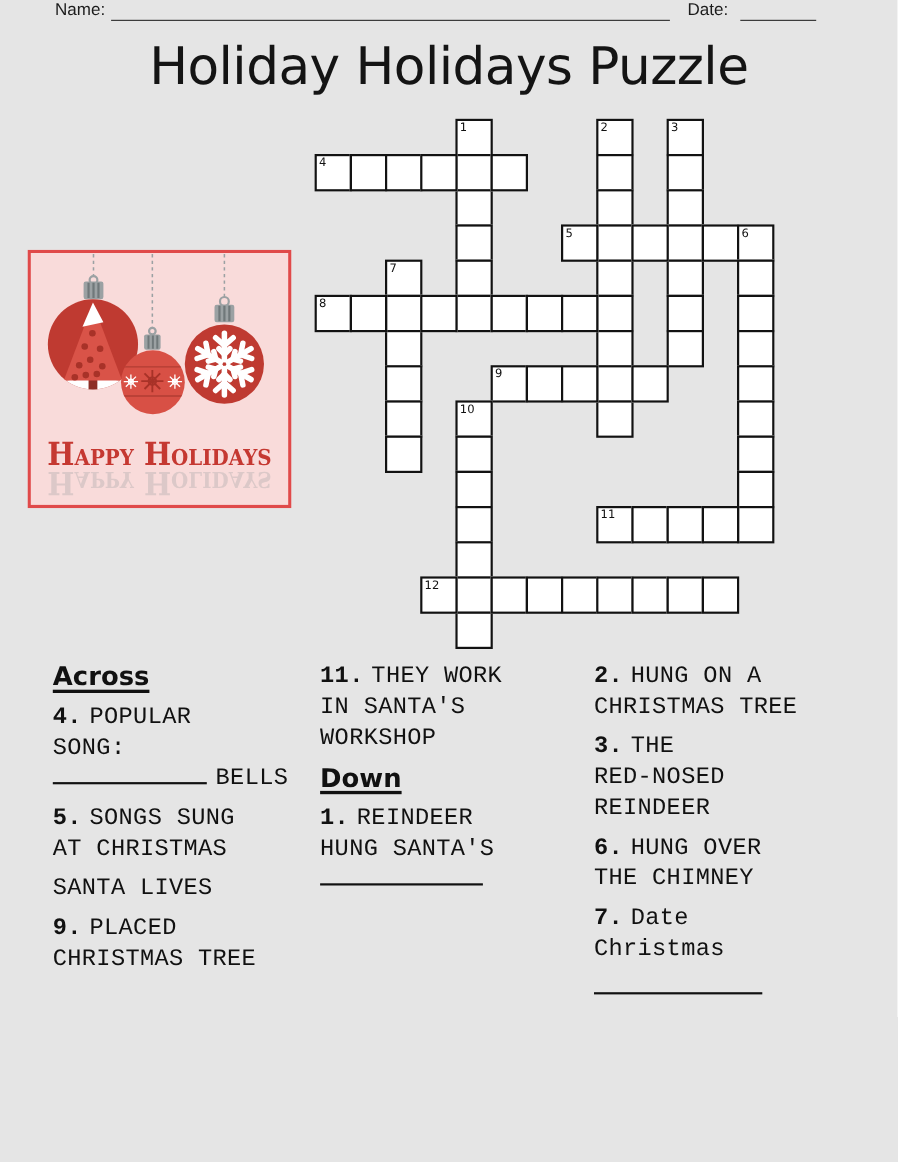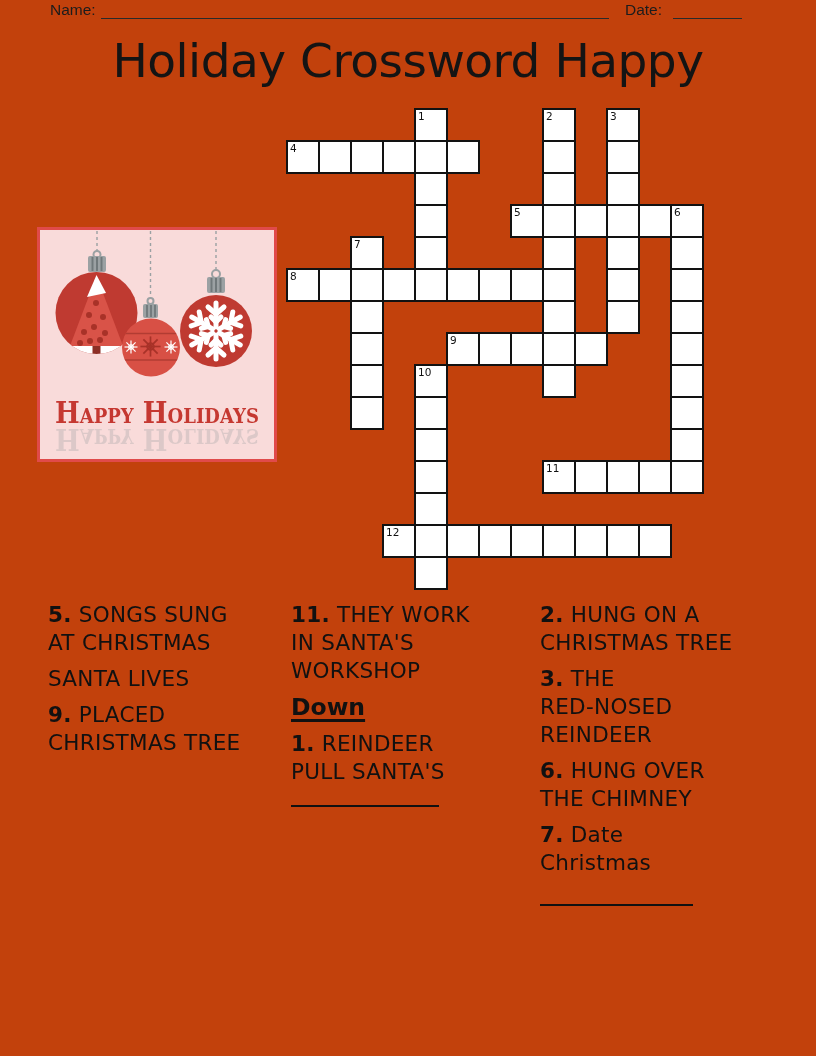--- a/index.html
+++ b/index.html
@@ -1,64 +1,64 @@
 <!DOCTYPE html>
 <html><head>
 <meta charset="utf-8">
 <style>
   html,body{margin:0;padding:0;background:#fff;}
-  .page{position:relative;width:816px;height:1056px;background:#c2410c;overflow:hidden;
+  .page{position:relative;width:816px;height:1056px;background:#e5e5e5;overflow:hidden;
         font-family:"DejaVu Sans",sans-serif;color:#111;}
 
   
   .hdr-label{position:absolute;top:1px;font-family:"Liberation Sans",sans-serif;
              font-size:15.5px;color:#1c1c1c;}
   .hdr-line{position:absolute;top:2px;height:16px;border-bottom:1.7px solid #2a2a2a;}
 
   
   .title{position:absolute;top:33px;left:0;width:100%;margin:0;text-align:center;
          font-size:47px;font-weight:400;letter-spacing:-0.5px;color:#141414;}
 
   
   .grid{position:absolute;left:286px;top:108px;width:420px;height:484px;}
   .cell{position:absolute;width:34px;height:34px;box-sizing:border-box;
         border:2.2px solid #121212;background:#fff;}
   .cellnum{position:absolute;top:0;left:2px;font-size:10.5px;line-height:12px;color:#111;}
 
   
-  .holiday{position:absolute;left:37px;top:227px;width:240px;height:235px;}
+  .holiday{position:absolute;left:25px;top:227px;width:240px;height:235px;}
   .holiday svg{display:block;}
   .caption-text{font-family:"DejaVu Serif",serif;font-weight:700;font-variant:small-caps;
                 font-size:29px;}
 
   
   .clues{position:absolute;left:0;top:601px;width:816px;}
   .clue-col{position:absolute;top:0;}
   .clue-col-0{left:48px;width:242px;}
   .clue-col-1{left:291px;width:246px;}
   .clue-col-2{left:540px;width:262px;}
   .clue-header{font-size:23.5px;font-weight:700;line-height:28px;margin-bottom:9px;
                text-decoration:underline;text-decoration-thickness:2.5px;text-underline-offset:4px;}
   .clue{margin-bottom:8px;}
-  .clue-line{font-size:21.5px;line-height:28px;letter-spacing:0.3px;white-space:nowrap;}
+  .clue-line{font-size:21.5px;line-height:28px;letter-spacing:0.3px;white-space:nowrap;font-family:Liberation Mono, monospace;}
   .clue-num{font-weight:700;margin-right:7px;}
   .blank{display:inline-block;border-bottom:2px solid #111;}
   .blank + span{margin-left:8px;}
 </style>
 </head>
 <body>
 
 <div class="page">
 
   <span class="hdr-label" style="left:50px">Name:</span>
   <span class="hdr-line" style="left:101px;width:508px"></span>
   <span class="hdr-label" style="left:625px">Date:</span>
   <span class="hdr-line" style="left:673px;width:69px"></span>
 
-  <h1 class="title">Holiday Crossword Happy</h1>
+  <h1 class="title">Holiday Holidays Puzzle</h1>
 
   <div class="grid">
       <div class="cell" style="left: 128px; top: 0px;">
         <span class="cellnum">1</span>
       </div>
       <div class="cell" style="left: 128px; top: 32px;"></div>
       <div class="cell" style="left: 128px; top: 64px;"></div>
       <div class="cell" style="left: 128px; top: 96px;"></div>
       <div class="cell" style="left: 128px; top: 128px;"></div>
       <div class="cell" style="left: 128px; top: 160px;"></div>
@@ -247,20 +247,26 @@
         </g>
       </g>
 
       <text class="caption-text" x="120" y="196" text-anchor="middle" textLength="204" lengthAdjust="spacingAndGlyphs" fill="#c53831">Happy Holidays</text>
       <text class="caption-text" x="120" y="196" text-anchor="middle" textLength="204" lengthAdjust="spacingAndGlyphs" transform="translate(0,398) scale(1,-1)" opacity="0.45" fill="#b9b3b3">Happy Holidays</text>
     </svg>
   </div>
 
   <div class="clues">
       <div class="clue-col clue-col-0">
+        <div class="clue-header">Across</div>
+        <div class="clue">
+          <div class="clue-line"><span class="clue-num">4.</span><span>POPULAR</span></div>
+          <div class="clue-line"><span>SONG:</span></div>
+          <div class="clue-line"><span class="blank" style="width: 140px;"></span><span>BELLS</span></div>
+        </div>
         <div class="clue">
           <div class="clue-line"><span class="clue-num">5.</span><span>SONGS SUNG</span></div>
           <div class="clue-line"><span>AT CHRISTMAS</span></div>
         </div>
         <div class="clue">
           <div class="clue-line"><span>SANTA LIVES</span></div>
         </div>
         <div class="clue">
           <div class="clue-line"><span class="clue-num">9.</span><span>PLACED</span></div>
           <div class="clue-line"><span>CHRISTMAS TREE</span></div>
@@ -268,21 +274,21 @@
       </div>
       <div class="clue-col clue-col-1">
         <div class="clue">
           <div class="clue-line"><span class="clue-num">11.</span><span>THEY WORK</span></div>
           <div class="clue-line"><span>IN SANTA'S</span></div>
           <div class="clue-line"><span>WORKSHOP</span></div>
         </div>
         <div class="clue-header">Down</div>
         <div class="clue">
           <div class="clue-line"><span class="clue-num">1.</span><span>REINDEER</span></div>
-          <div class="clue-line"><span>PULL SANTA'S</span></div>
+          <div class="clue-line"><span>HUNG SANTA'S</span></div>
           <div class="clue-line"><span class="blank" style="width: 148px;"></span></div>
         </div>
       </div>
       <div class="clue-col clue-col-2">
         <div class="clue">
           <div class="clue-line"><span class="clue-num">2.</span><span>HUNG ON A</span></div>
           <div class="clue-line"><span>CHRISTMAS TREE</span></div>
         </div>
         <div class="clue">
           <div class="clue-line"><span class="clue-num">3.</span><span>THE</span></div>

